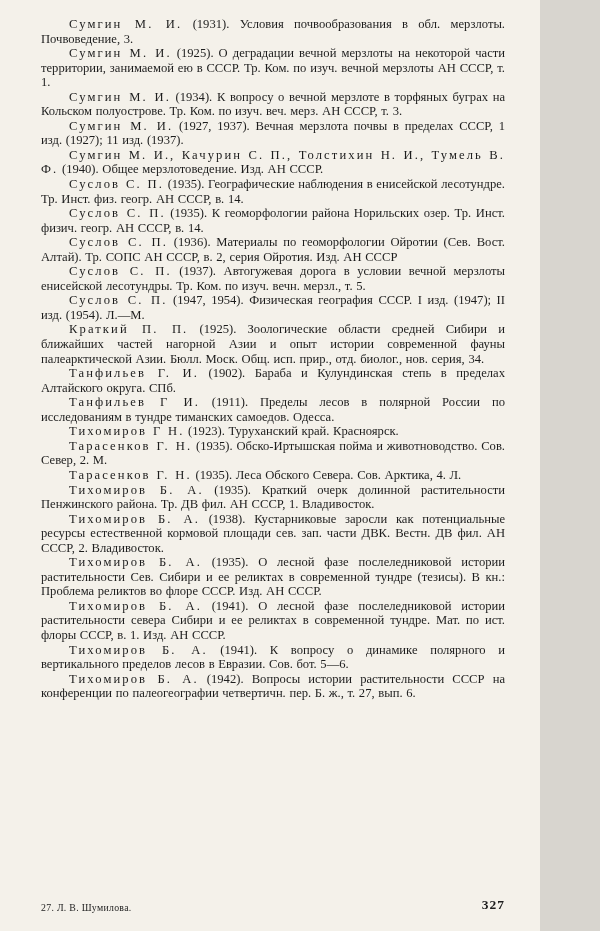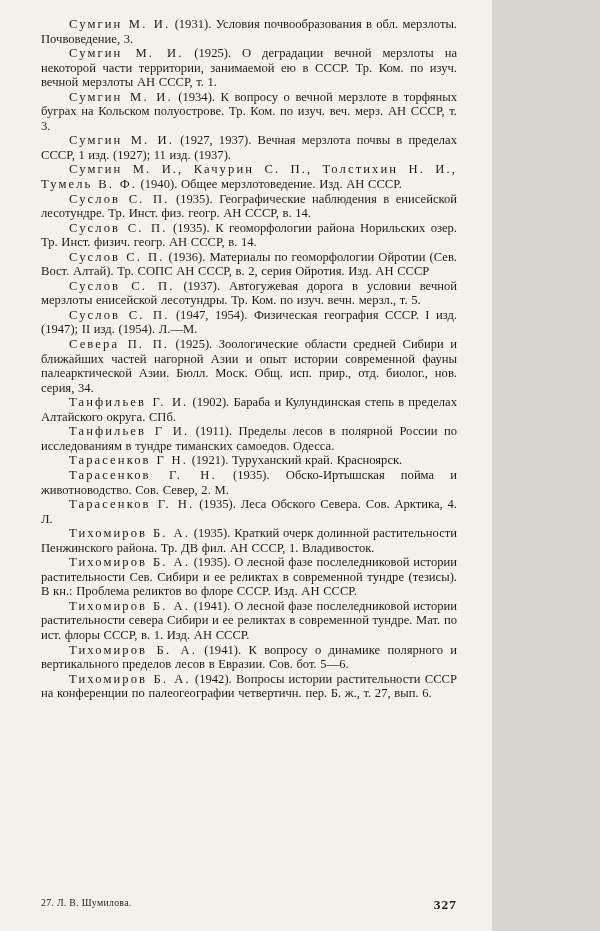--- a/index.html
+++ b/index.html
@@ -1,17 +1,17 @@
 <!DOCTYPE html>
 <html><head>
 <meta charset="utf-8">
 <style>
   html,body{margin:0;padding:0;background:#d8d5cf;}
   .page{
-    width:492px;height:931px;position:relative;overflow:hidden;
+    width:540px;height:931px;position:relative;overflow:hidden;
     background:#f4f1ea;
     font-family:"Liberation Serif","DejaVu Serif",serif;
     box-sizing:border-box;
   }
   .content{
     position:absolute;top:17px;left:41px;right:35px;
   }
   p.entry{
     margin:0;padding:0;
     font-size:12.6px;line-height:14.55px;
@@ -19,21 +19,21 @@
     text-align:justify;
     text-indent:28px;
     word-spacing:0.5px;
   }
   p.entry .author{
     letter-spacing:2.1px;
     white-space:normal;
   }
   .page-footer{
     position:absolute;left:41px;right:35px;bottom:18px;
-    display:flex;justify-content:space-between;align-items:flex-start;
+    display:flex;justify-content:space-between;align-items:flex-end;
     color:#1d1d1d;
   }
   .footer-note{
     font-size:9.8px;letter-spacing:0.3px;
   }
   .page-number{
     font-size:13.5px;font-weight:bold;letter-spacing:1px;
   }
 </style>
 </head>
@@ -44,27 +44,28 @@
       <p class="entry"><span class="author">Сумгин М. И.</span><span> (1931). Условия почвообразования в обл. мерзлоты. Почвоведение, 3.</span></p>
       <p class="entry"><span class="author">Сумгин М. И.</span><span> (1925). О деградации вечной мерзлоты на некоторой части территории, занимаемой ею в СССР. Тр. Ком. по изуч. вечной мерзлоты АН СССР, т. 1.</span></p>
       <p class="entry"><span class="author">Сумгин М. И.</span><span> (1934). К вопросу о вечной мерзлоте в торфяных буграх на Кольском полуострове. Тр. Ком. по изуч. веч. мерз. АН СССР, т. 3.</span></p>
       <p class="entry"><span class="author">Сумгин М. И.</span><span> (1927, 1937). Вечная мерзлота почвы в пределах СССР, 1 изд. (1927); 11 изд. (1937).</span></p>
       <p class="entry"><span class="author">Сумгин М. И., Качурин С. П., Толстихин Н. И., Тумель В. Ф.</span><span> (1940). Общее мерзлотоведение. Изд. АН СССР.</span></p>
       <p class="entry"><span class="author">Суслов С. П.</span><span> (1935). Географические наблюдения в енисейской лесотундре. Тр. Инст. физ. геогр. АН СССР, в. 14.</span></p>
       <p class="entry"><span class="author">Суслов С. П.</span><span> (1935). К геоморфологии района Норильских озер. Тр. Инст. физич. геогр. АН СССР, в. 14.</span></p>
       <p class="entry"><span class="author">Суслов С. П.</span><span> (1936). Материалы по геоморфологии Ойротии (Сев. Вост. Алтай). Тр. СОПС АН СССР, в. 2, серия Ойротия. Изд. АН СССР</span></p>
       <p class="entry"><span class="author">Суслов С. П.</span><span> (1937). Автогужевая дорога в условии вечной мерзлоты енисейской лесотундры. Тр. Ком. по изуч. вечн. мерзл., т. 5.</span></p>
       <p class="entry"><span class="author">Суслов С. П.</span><span> (1947, 1954). Физическая география СССР. I изд. (1947); II изд. (1954). Л.—М.</span></p>
-      <p class="entry"><span class="author">Севера П. П.</span><span> (1925). Зоологические области средней Сибири и ближайших частей нагорной Азии и опыт истории современной фауны палеарктической Азии. Бюлл. Моск. Общ. исп. прир., отд. биолог., нов. серия, 34.</span></p>
+      <p class="entry"><span class="author">Краткий П. П.</span><span> (1925). Зоологические области средней Сибири и ближайших частей нагорной Азии и опыт истории современной фауны палеарктической Азии. Бюлл. Моск. Общ. исп. прир., отд. биолог., нов. серия, 34.</span></p>
       <p class="entry"><span class="author">Танфильев Г. И.</span><span> (1902). Бараба и Кулундинская степь в пределах Алтайского округа. СПб.</span></p>
       <p class="entry"><span class="author">Танфильев Г И.</span><span> (1911). Пределы лесов в полярной России по исследованиям в тундре тиманских самоедов. Одесса.</span></p>
-      <p class="entry"><span class="author">Тарасенков Г Н.</span><span> (1921). Туруханский край. Красноярск.</span></p>
+      <p class="entry"><span class="author">Тихомиров Г Н.</span><span> (1923). Туруханский край. Красноярск.</span></p>
       <p class="entry"><span class="author">Тарасенков Г. Н.</span><span> (1935). Обско-Иртышская пойма и животноводство. Сов. Север, 2. М.</span></p>
       <p class="entry"><span class="author">Тарасенков Г. Н.</span><span> (1935). Леса Обского Севера. Сов. Арктика, 4. Л.</span></p>
       <p class="entry"><span class="author">Тихомиров Б. А.</span><span> (1935). Краткий очерк долинной растительности Пенжинского района. Тр. ДВ фил. АН СССР, 1. Владивосток.</span></p>
+      <p class="entry"><span class="author">Тихомиров Б. А.</span><span> (1938). Кустарниковые заросли как потенциальные ресурсы естественной кормовой площади сев. зап. части ДВК. Вестн. ДВ фил. АН СССР, 2. Владивосток.</span></p>
       <p class="entry"><span class="author">Тихомиров Б. А.</span><span> (1935). О лесной фазе послеледниковой истории растительности Сев. Сибири и ее реликтах в современной тундре (тезисы). В кн.: Проблема реликтов во флоре СССР. Изд. АН СССР.</span></p>
       <p class="entry"><span class="author">Тихомиров Б. А.</span><span> (1941). О лесной фазе послеледниковой истории растительности севера Сибири и ее реликтах в современной тундре. Мат. по ист. флоры СССР, в. 1. Изд. АН СССР.</span></p>
       <p class="entry"><span class="author">Тихомиров Б. А.</span><span> (1941). К вопросу о динамике полярного и вертикального пределов лесов в Евразии. Сов. бот. 5—6.</span></p>
       <p class="entry"><span class="author">Тихомиров Б. А.</span><span> (1942). Вопросы истории растительности СССР на конференции по палеогеографии четвертичн. пер. Б. ж., т. 27, вып. 6.</span></p>
     </div>
   <div class="page-footer">
     <span class="footer-note">27. Л. В. Шумилова.</span>
     <span class="page-number">327</span>
   </div>
 </div>

